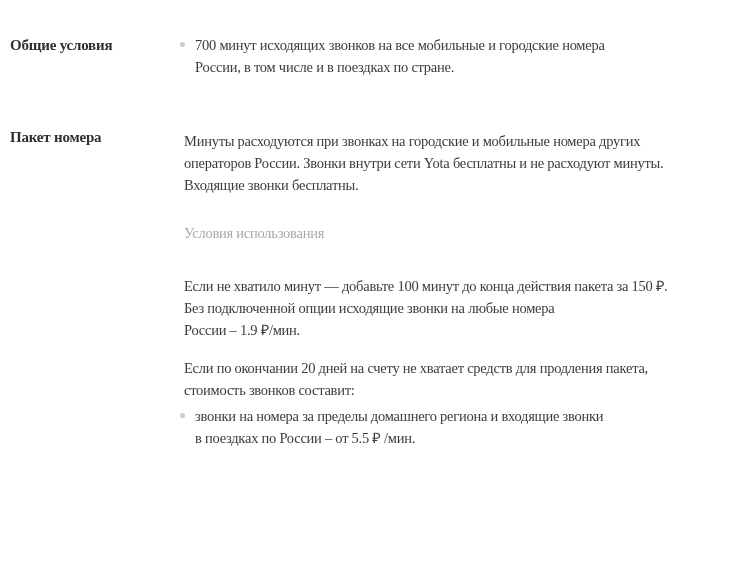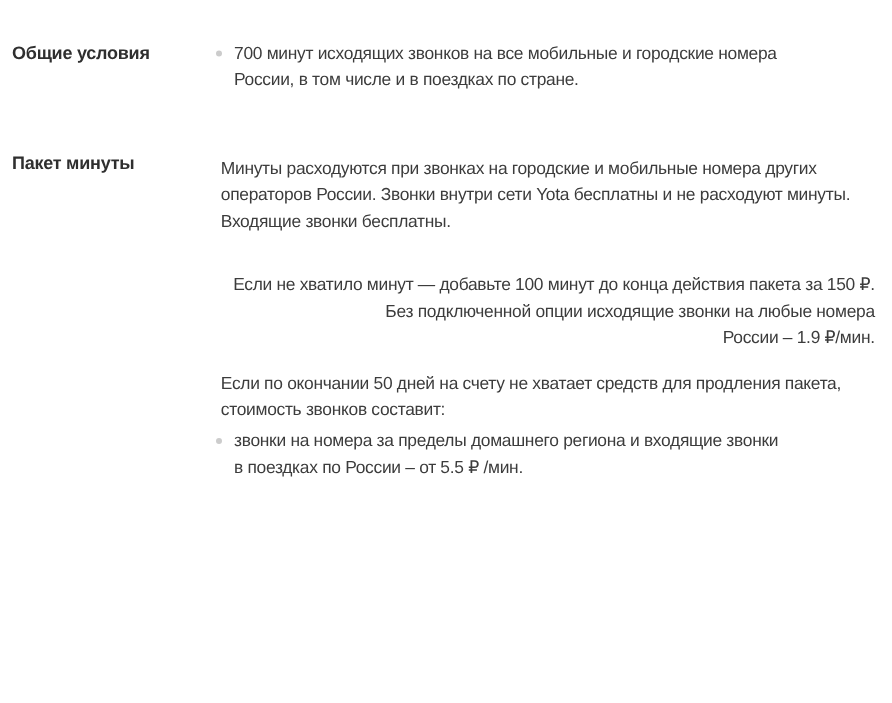--- a/index.html
+++ b/index.html
@@ -9,20 +9,21 @@
   }
   body {
     width: 743px;
     height: 586px;
     overflow: hidden;
     font-family: "Liberation Sans", "DejaVu Sans", sans-serif;
     color: #3c3c3c;
   }
   .page {
     width: 743px;
+    font-family: Liberation Serif, serif;
   }
   .section {
     display: flex;
     align-items: flex-start;
   }
   .section-general { margin-top: 34px; }
   .section-minutes { margin-top: 48px; }
   .left-col {
     flex: 0 0 180px;
     width: 180px;
@@ -62,21 +63,21 @@
     background: #cccccc;
   }
   .li-text, .para {
     white-space: pre-line;
   }
   .para { margin: 4px; }
   .para-usage-label {
     margin-top: 26px;
     color: #a9a9a9;
   }
-  .para-add-minutes { margin-top: 31px; text-align: right; }
+  .para-add-minutes { margin-top: 31px; }
   .para-renewal { margin-top: 16px; }
 </style>
 </head>
 <body>
 
 <div class="page">
 
   <div class="section section-general">
     <div class="left-col">
       <div class="section-heading">Общие условия</div>
@@ -87,30 +88,31 @@
           <span class="marker"></span>
           <span class="li-text">700 минут исходящих звонков на все мобильные и городские номера
 России, в том числе и в поездках по стране.</span>
         </li>
       </ul>
     </div>
   </div>
 
   <div class="section section-minutes">
     <div class="left-col">
-      <div class="section-heading">Пакет минуты</div>
+      <div class="section-heading">Пакет номера</div>
     </div>
     <div class="right-col">
       <p class="para">Минуты расходуются при звонках на городские и мобильные номера других
 операторов России. Звонки внутри сети Yota бесплатны и не расходуют минуты.
 Входящие звонки бесплатны.</p>
+      <p class="para para-usage-label">Условия использования</p>
       <p class="para para-add-minutes">Если не хватило минут — добавьте 100 минут до конца действия пакета за 150 ₽.
 Без подключенной опции исходящие звонки на любые номера
 России – 1.9 ₽/мин.</p>
-      <p class="para para-renewal">Если по окончании 50 дней на счету не хватает средств для продления пакета,
+      <p class="para para-renewal">Если по окончании 20 дней на счету не хватает средств для продления пакета,
 стоимость звонков составит:</p>
       <ul class="bullet-list">
         <li>
           <span class="marker"></span>
           <span class="li-text">звонки на номера за пределы домашнего региона и входящие звонки
 в поездках по России – от 5.5 ₽ /мин.</span>
         </li>
       </ul>
     </div>
   </div>

